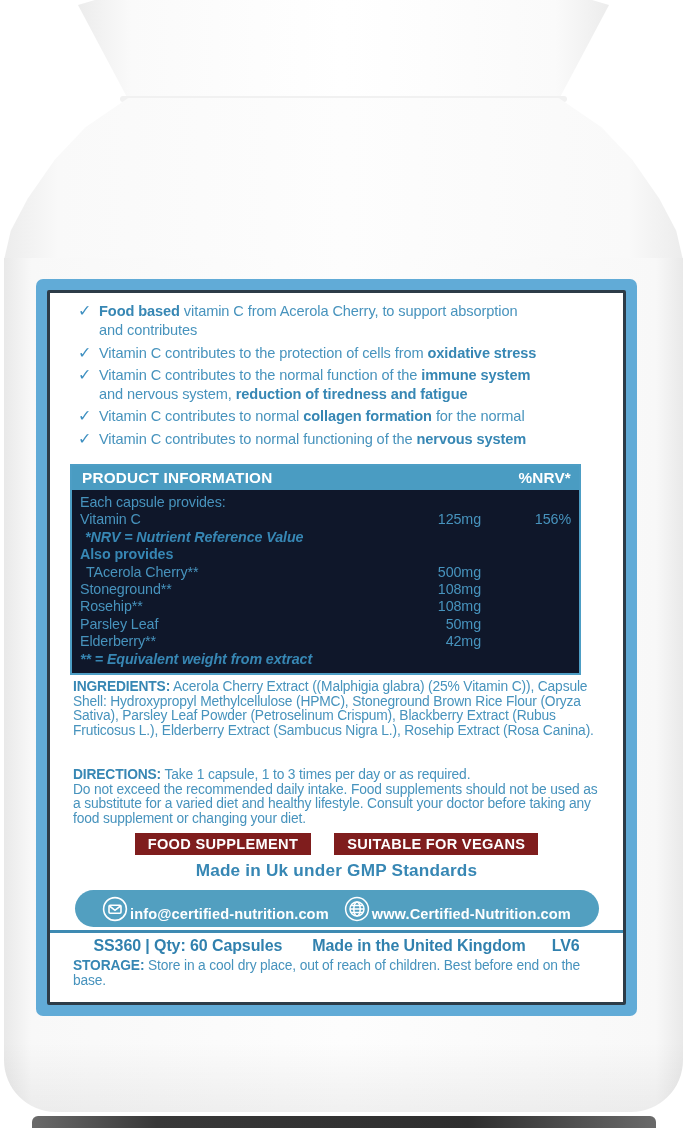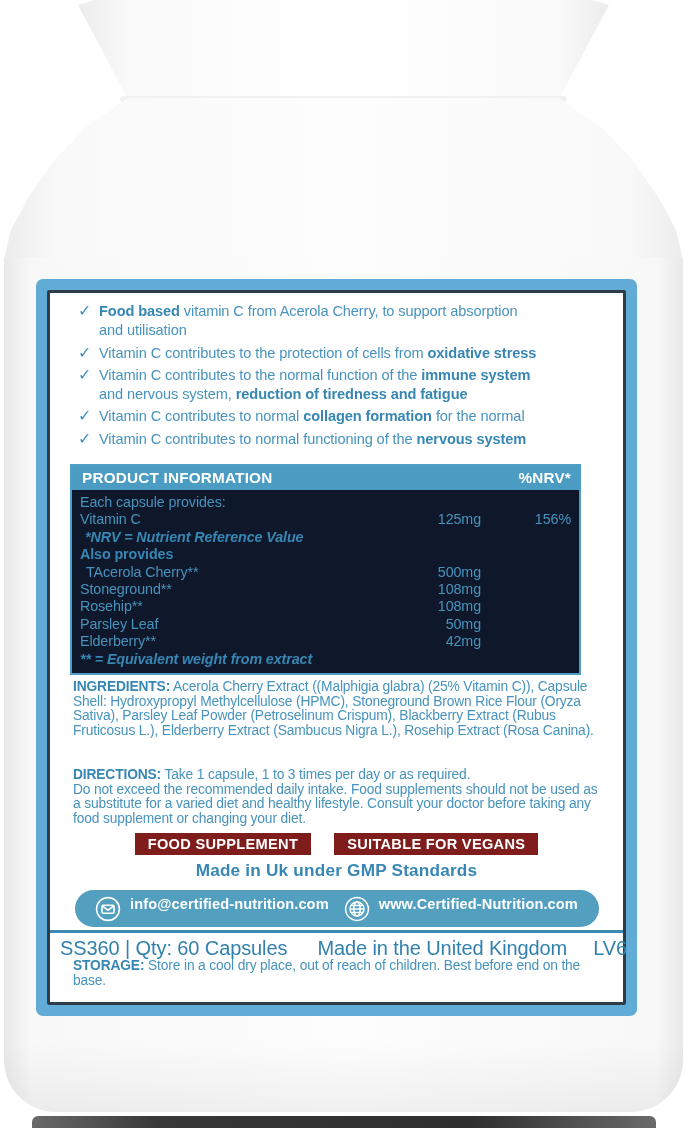--- a/index.html
+++ b/index.html
@@ -66,28 +66,28 @@
   .badge-row{position:absolute;top:540px;left:0;width:100%;display:flex;justify-content:center;gap:23px;}
   .badge{background:#7f1d1d;color:#fff;font-weight:700;font-size:14.6px;letter-spacing:.3px;
          padding:3px 13px 3px 13px;white-space:nowrap;}
   .gmp{position:absolute;top:567px;left:0;width:100%;text-align:center;
        color:#3787b4;font-weight:700;font-size:17.2px;letter-spacing:.2px;}
 
   
   .pill{position:absolute;top:597px;left:50%;transform:translateX(-50%);width:524px;height:37px;
         background:#529fc0;border-radius:19px;display:flex;align-items:center;justify-content:center;
         gap:15px;color:#fff;}
-  .pill-group{display:flex;align-items:flex-start;gap:9px;}
+  .pill-group{display:flex;align-items:flex-end;gap:2px;}
   .pill-text{font-size:14.6px;font-weight:700;letter-spacing:.1px;white-space:nowrap;}
   .pill svg{display:block;}
 
   
   .divider{position:absolute;top:637px;left:0;width:100%;height:3px;background:#3e8ab2;}
   .batch-row{position:absolute;top:644px;left:0;width:100%;display:flex;justify-content:center;
-             align-items:baseline;color:#3181ae;font-weight:400;font-size:20px;letter-spacing:-0.1px;padding-left:7px;}
+             align-items:baseline;color:#3181ae;font-weight:700;font-size:16px;letter-spacing:-0.1px;}
   .batch-row .origin{margin-left:30px;}
   .batch-row .code{margin-left:26px;}
 </style>
 </head>
 <body>
 
 <div class="stage">
 
   <div class="cap"></div>
   <div class="cap-lip"></div>
@@ -96,21 +96,21 @@
   <div class="ground-shadow"></div>
 
   <div class="label-band">
     <div class="label-panel">
 
       <ul class="benefits">
         <li class="benefit">
           <span class="check">✓</span>
           <p class="btext">
             <span class="line"><span class="b">Food based</span><span> vitamin C from Acerola Cherry, to support absorption</span></span>
-            <span class="line"><span>and utilisation</span></span>
+            <span class="line"><span>and contributes</span></span>
           </p>
         </li>
         <li class="benefit">
           <span class="check">✓</span>
           <p class="btext">
             <span class="line"><span>Vitamin C contributes to the protection of cells from </span><span class="b">oxidative stress</span></span>
           </p>
         </li>
         <li class="benefit">
           <span class="check">✓</span>

